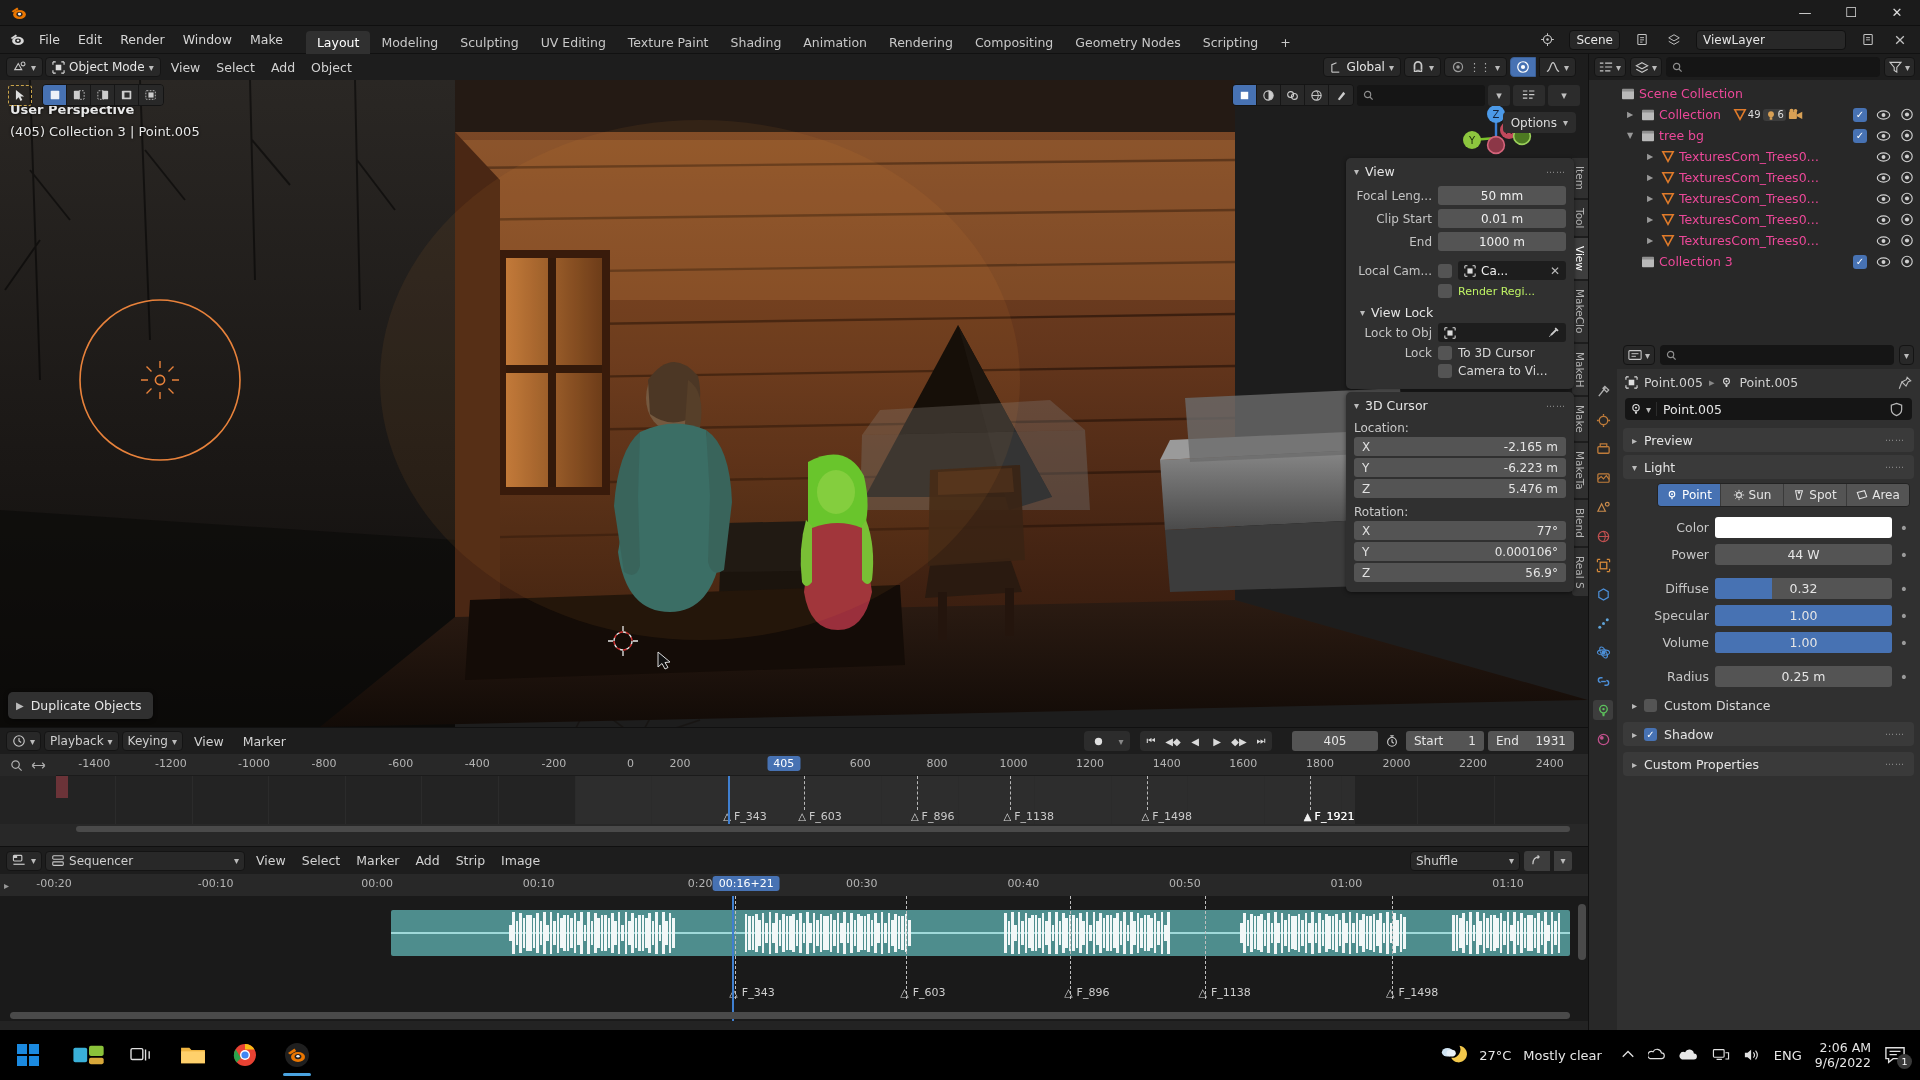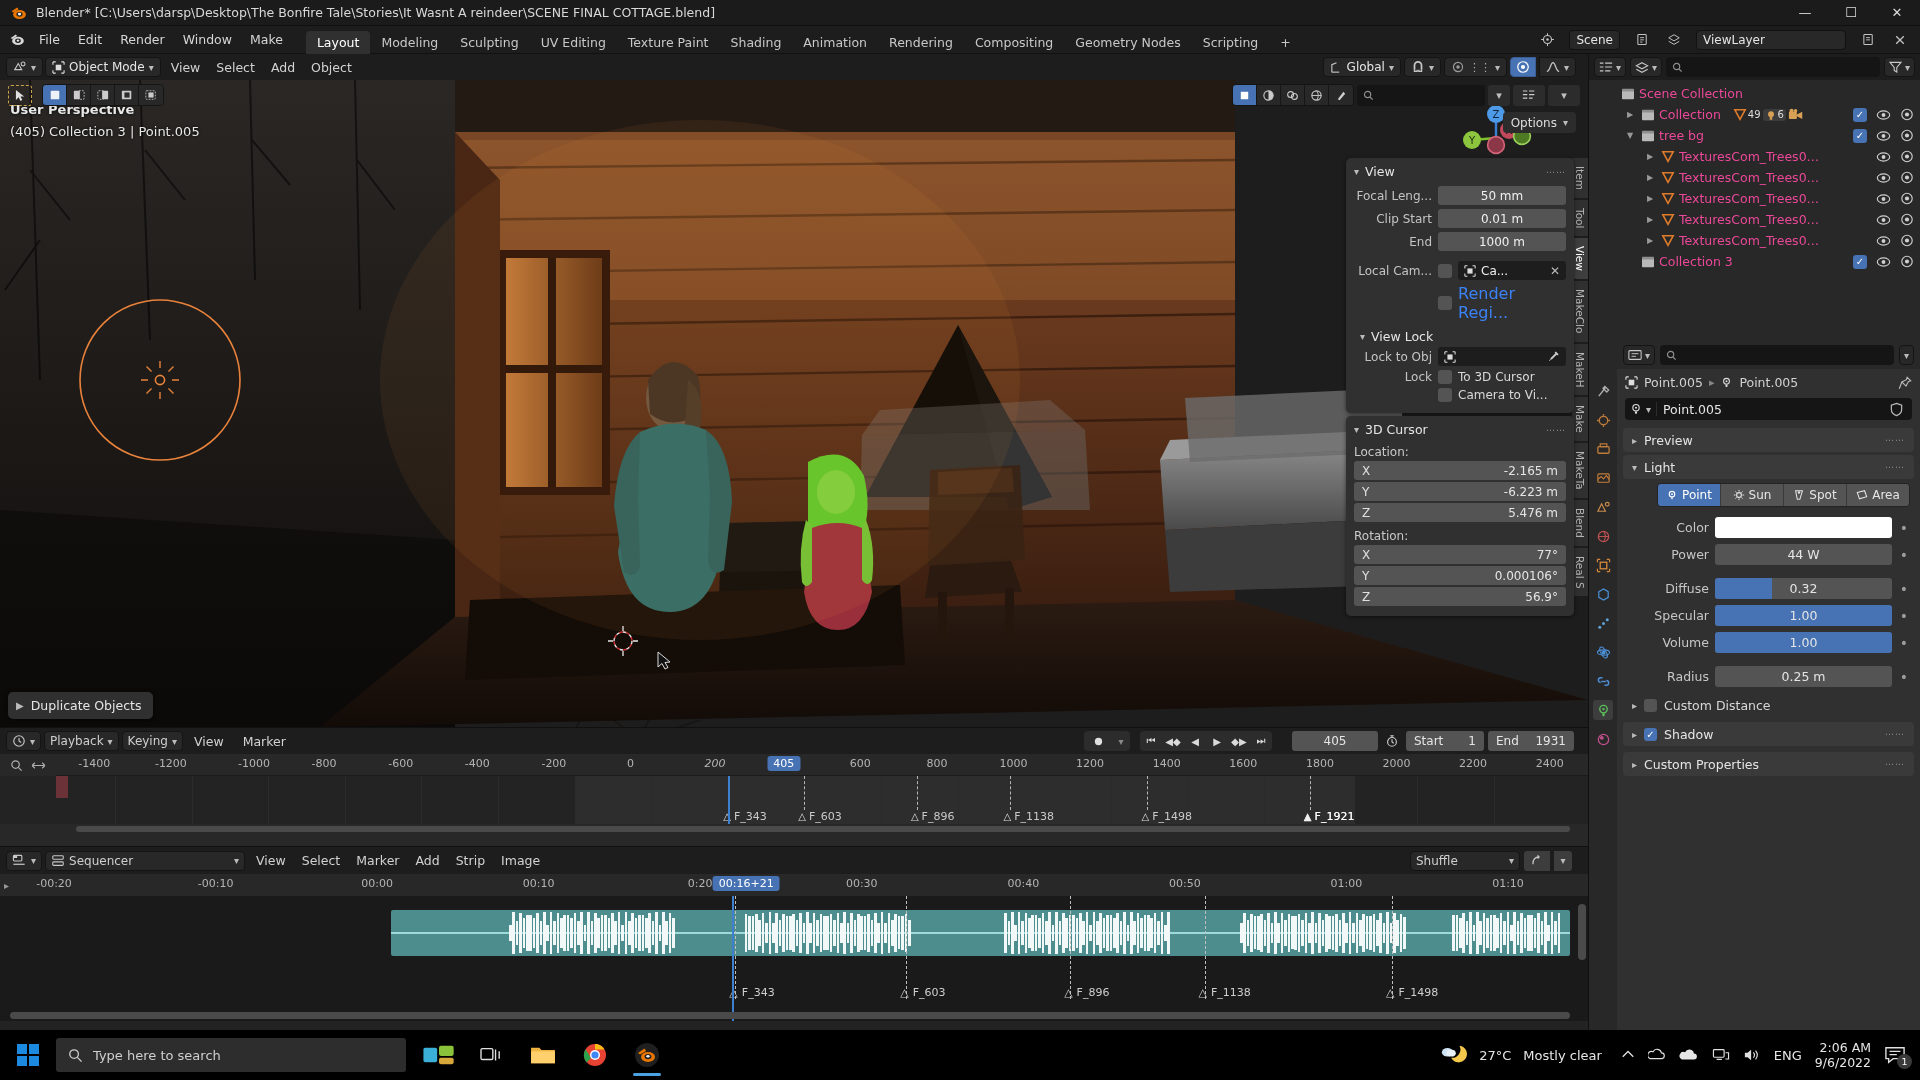--- a/index.html
+++ b/index.html
@@ -219,21 +219,20 @@
 
   <div id="titlebar">
     <div class="blender-logo">
       <svg width="18" height="18" viewBox="0 0 18 18">
         <ellipse cx="9.5" cy="10.5" rx="6.4" ry="4.6" fill="#ea7600"></ellipse>
         <ellipse cx="9.5" cy="10.3" rx="3.1" ry="2.4" fill="#2a2a2a"></ellipse>
         <ellipse cx="9.5" cy="10.1" rx="1.6" ry="1.3" fill="#f5f5f5"></ellipse>
         <path d="M1.6 7.2 L7.2 3.4 L8.6 5.3 L3.2 8.6 Z" fill="#ea7600"></path>
       </svg>
     </div>
-    <div class="ttext">Blender* [C:\Users\darsp\Desktop\The Bonfire Tale\Stories\It Wasnt A reindeer\SCENE FINAL COTTAGE.blend]</div>
     <div id="winbtns">
       <div>—</div>
       <div>☐</div>
       <div class="close">✕</div>
     </div>
   </div>
 
   <div id="topbar">
     <div class="menu-logo">
       <svg width="17" height="17" viewBox="0 0 18 18">
@@ -518,21 +517,21 @@
                     <rect x="4" y="4" width="6" height="6" fill="#ddd"></rect>
                     <path d="M1 1h3M1 1v3M13 1h-3M13 1v3M1 13h3M1 13v-3M13 13h-3M13 13v-3" stroke="#ddd" stroke-width="1.2" fill="none"></path>
                   </svg>
                 <span>Ca...</span>
                 <span style="margin-left:auto;color:#bbb">✕</span>
               </div>
             </div>
             <div class="np-row">
               <div class="np-lbl"></div>
               <div class="chk"></div>
-              <div style="font-size:16px;color:#3b82f6">Render Regi...</div>
+              <div style="font-size:11px;color:#bef264">Render Regi...</div>
             </div>
             <div class="np-sub">
               <span class="caret">▾</span>
               <span>View Lock</span>
             </div>
             <div class="np-row">
               <div class="np-lbl">Lock to Obj</div>
               <div class="np-val dark">
                 <svg width="12" height="12" viewBox="0 0 14 14">
                     <rect x="4" y="4" width="6" height="6" fill="#ddd"></rect>
@@ -1362,21 +1361,21 @@
         </div>
         <div id="tl-ruler" style="flex:1">
             <div class="tick" style="left: 38.3px;">-1400</div>
             <div class="tick" style="left: 114.9px;">-1200</div>
             <div class="tick" style="left: 198px;">-1000</div>
             <div class="tick" style="left: 268.1px;">-800</div>
             <div class="tick" style="left: 344.7px;">-600</div>
             <div class="tick" style="left: 421.3px;">-400</div>
             <div class="tick" style="left: 497.9px;">-200</div>
             <div class="tick" style="left: 574.5px;">0</div>
-            <div class="tick" style="left: 659px; font-style: italic;">200</div>
+            <div class="tick" style="left: 624px;">200</div>
             <div class="playhead-lbl" style="left: 727.7px;">405</div>
             <div class="tick" style="left: 804.3px;">600</div>
             <div class="tick" style="left: 880.9px;">800</div>
             <div class="tick" style="left: 957.5px;">1000</div>
             <div class="tick" style="left: 1034.1px;">1200</div>
             <div class="tick" style="left: 1110.7px;">1400</div>
             <div class="tick" style="left: 1187.3px;">1600</div>
             <div class="tick" style="left: 1263.9px;">1800</div>
             <div class="tick" style="left: 1340.5px;">2000</div>
             <div class="tick" style="left: 1417.1px;">2200</div>
@@ -1774,27 +1773,20 @@
 
   <div id="wintb">
     <div class="start">
       <svg width="24" height="24" viewBox="0 0 24 24">
           <rect x="1" y="1" width="10" height="10" fill="#1b8ae0"></rect>
           <rect x="13" y="1" width="10" height="10" fill="#1b8ae0"></rect>
           <rect x="1" y="13" width="10" height="10" fill="#1b8ae0"></rect>
           <rect x="13" y="13" width="10" height="10" fill="#1b8ae0"></rect>
         </svg>
     </div>
-    <div class="searchpill">
-      <svg width="15" height="15" viewBox="0 0 16 16">
-          <circle cx="6.5" cy="6.5" r="4.6" fill="none" stroke="#cfcfcf" stroke-width="1.4"></circle>
-          <path d="M10 10 L14.5 14.5" stroke="#cfcfcf" stroke-width="1.4"></path>
-        </svg>
-      <span>Type here to search</span>
-    </div>
     <div class="tbicons">
       <div class="tbapp">
         <svg width="34" height="22" viewBox="0 0 36 24">
             <rect x="1" y="4" width="15" height="16" rx="2" fill="#3ab0d8"></rect>
             <rect x="18" y="2" width="16" height="11" rx="2" fill="#8ac23a"></rect>
             <rect x="18" y="15" width="16" height="7" rx="2" fill="#d8a83a"></rect>
           </svg>
       </div>
       <div class="tbapp">
         <svg width="22" height="20" viewBox="0 0 24 22">

